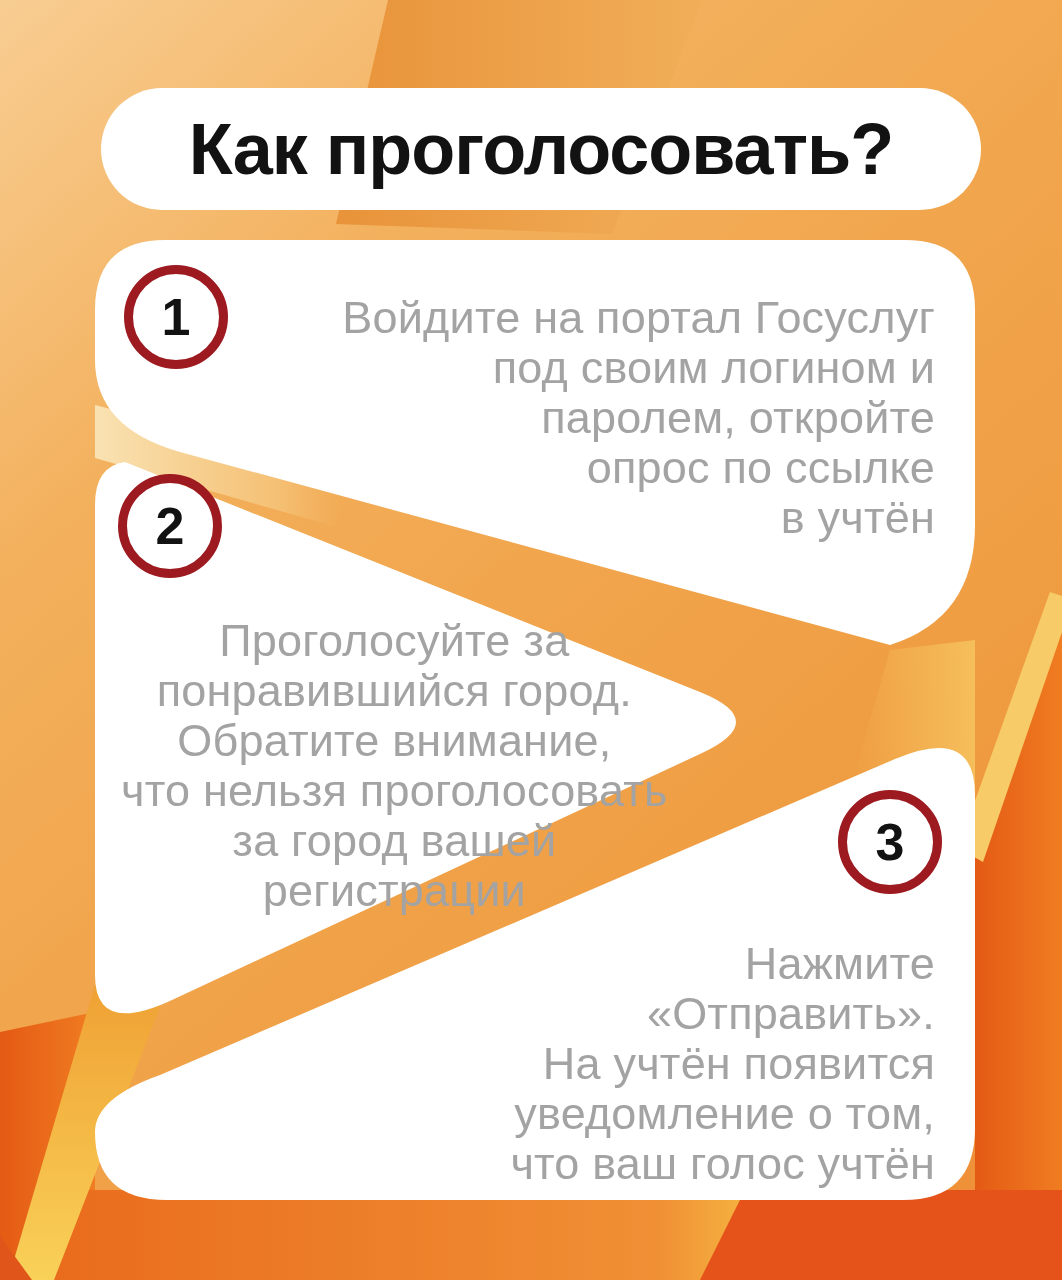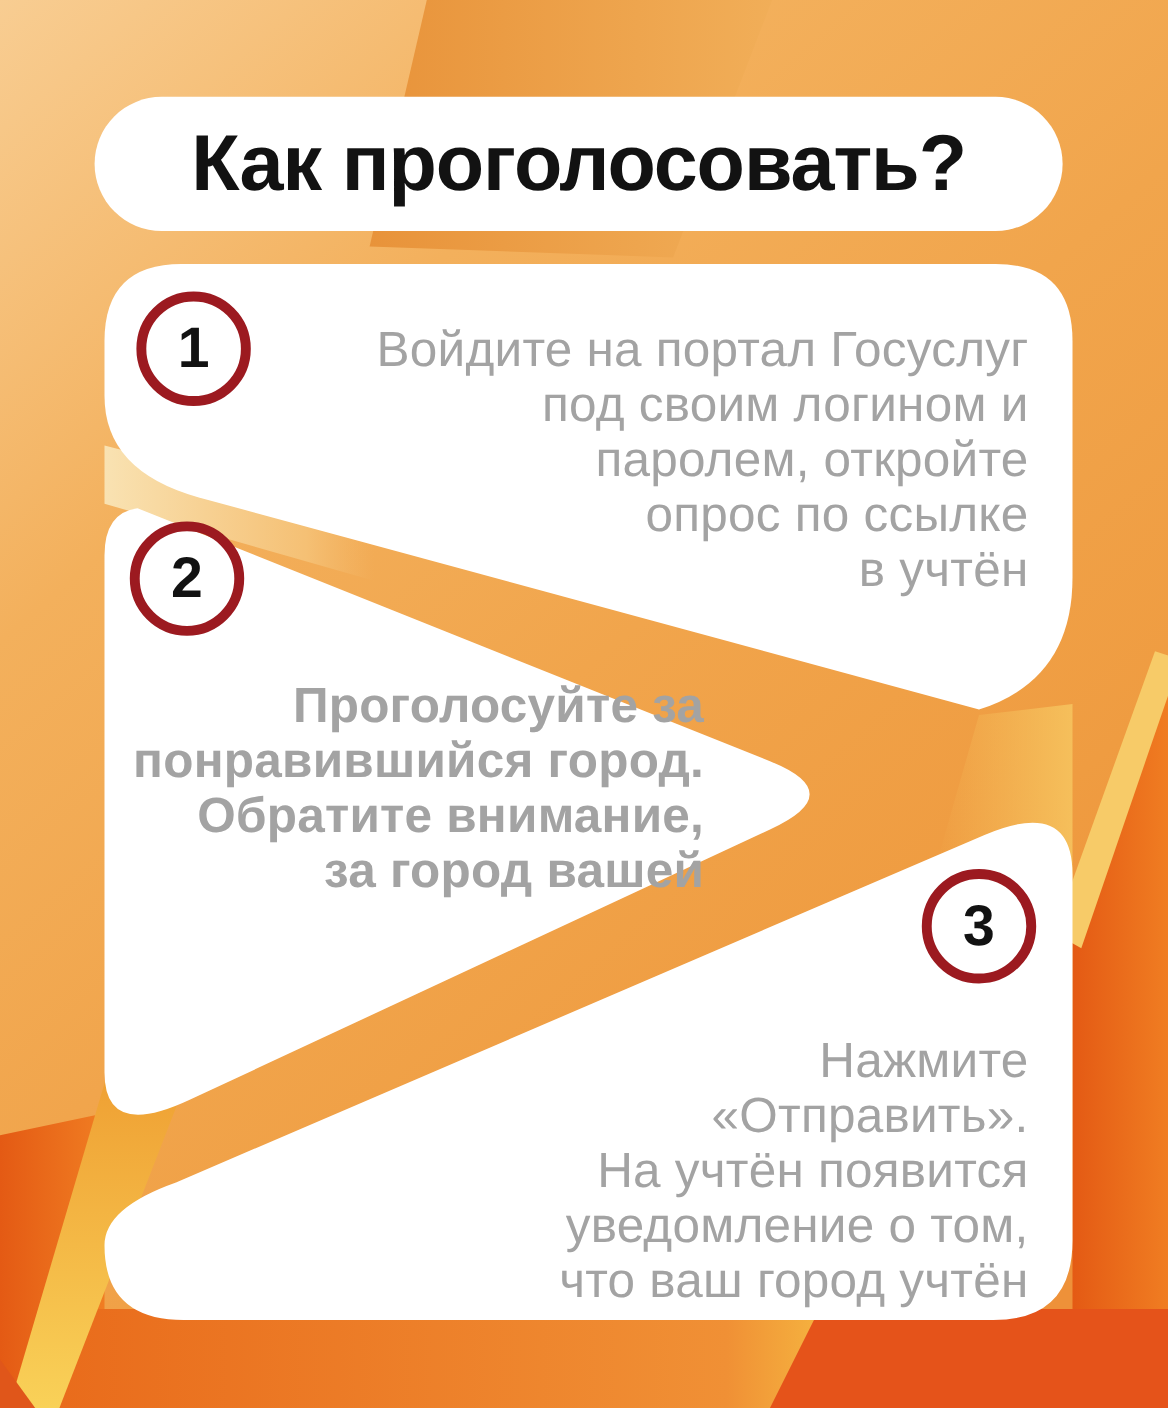--- a/index.html
+++ b/index.html
@@ -2,42 +2,42 @@
 <html><head>
 <meta charset="utf-8">
 <style>
   html,body{margin:0;padding:0;background:#2a2a2a;}
   .poster{
     position:relative;width:1062px;height:1280px;overflow:hidden;
     font-family:"Liberation Sans",sans-serif;
   }
   .bg{position:absolute;left:0;top:0;width:1062px;height:1280px;display:block;}
   .title-pill{
-    position:absolute;left:86px;top:88px;width:880px;height:122px;
+    position:absolute;left:101px;top:88px;width:880px;height:122px;
     background:#ffffff;border-radius:61px;
     display:flex;align-items:center;justify-content:center;
   }
   .title-pill h1{
     margin:0;font-size:72px;font-weight:700;letter-spacing:-1px;color:#121212;
     white-space:nowrap;
   }
   .badge{
     position:absolute;width:86px;height:86px;border:9px solid #9c1a20;border-radius:50%;
     display:flex;align-items:center;justify-content:center;
     font-weight:700;font-size:52px;color:#121212;background:transparent;
   }
   .badge-1{left:124px;top:265px;}
   .badge-2{left:118px;top:474px;}
   .badge-3{left:838px;top:790px;}
   .step-text{
     position:absolute;font-size:45px;line-height:50px;color:#a3a3a3;
     white-space:nowrap;letter-spacing:0.2px;
   }
   .step-text-1{top:293px;right:127px;text-align:right;}
-  .step-text-2{top:616px;left:121px;text-align:right;font-weight:bold;}
+  .step-text-2{top:616px;left:121px;text-align:center;}
   .step-text-3{top:919px;right:127px;text-align:right;margin-top:20px;}
 </style>
 </head>
 <body>
 
 <div class="poster">
 
   <svg class="bg" viewBox="0 0 1062 1280" aria-hidden="true">
     <defs>
       <linearGradient id="gBase" x1="0" y1="0" x2="0.72" y2="1">
@@ -111,24 +111,26 @@
     <div>под своим логином и</div>
     <div>паролем, откройте</div>
     <div>опрос по ссылке</div>
     <div>в учтён</div>
   </div>
 
   <div class="step-text step-text-2">
     <div>Проголосуйте за</div>
     <div>понравившийся город.</div>
     <div>Обратите внимание,</div>
+    <div>что нельзя проголосовать</div>
     <div>за город вашей</div>
+    <div>регистрации</div>
   </div>
 
   <div class="step-text step-text-3">
     <div>Нажмите</div>
     <div>«Отправить».</div>
     <div>На учтён появится</div>
     <div>уведомление о том,</div>
-    <div>что ваш город учтён</div>
+    <div>что ваш голос учтён</div>
   </div>
 
 </div>
 
 </body></html>

